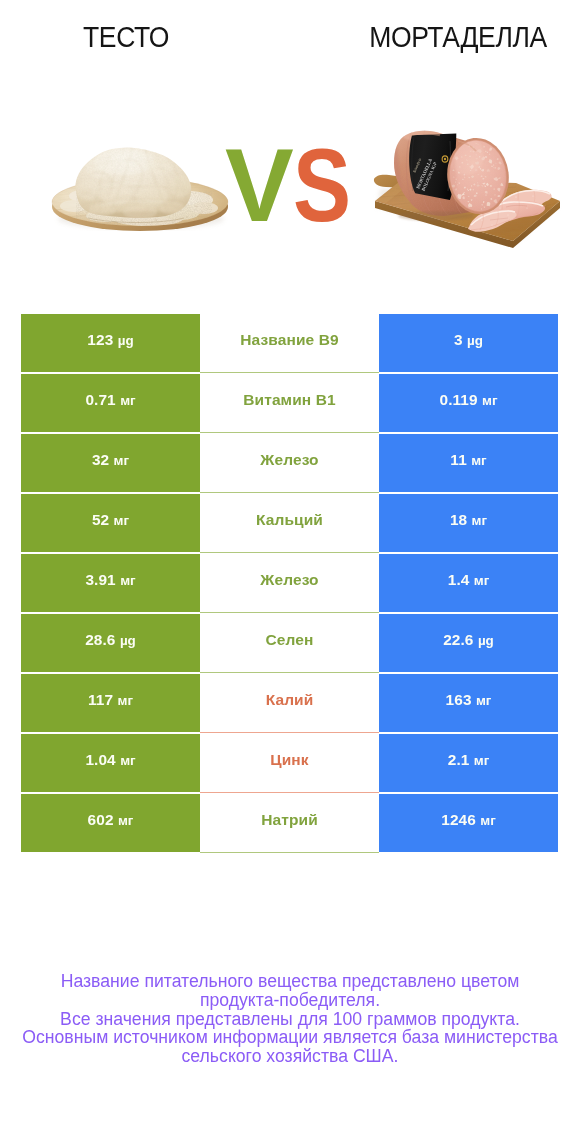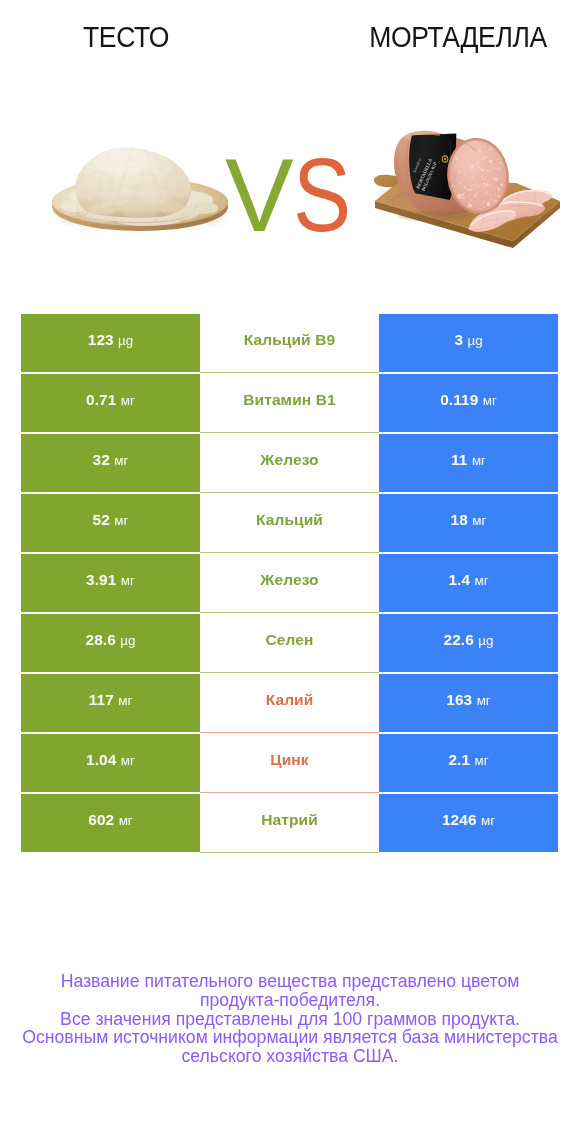--- a/index.html
+++ b/index.html
@@ -14,39 +14,39 @@
   
   .titles { position:absolute; left:0; top:0; width:580px; height:70px; }
   .title { position:absolute; top:23px; font-size:29px; letter-spacing:-0.4px;
            color:#151515; font-weight:400; text-align:center; line-height:29px;
            white-space:nowrap; transform:scaleX(0.915); }
   .title.left  { left:0;   width:252px; }
   .title.right { left:328px; width:260px; }
 
   
   .hero { position:absolute; left:0; top:70px; width:580px; height:220px; }
-  .vs { position:absolute; left:225px; top:74px; width:136px; height:104px;
-        font-size:103px; font-weight:400; line-height:104px; letter-spacing:-1px;
+  .vs { position:absolute; left:225px; top:64px; width:136px; height:104px;
+        font-size:103px; font-weight:700; line-height:104px; letter-spacing:-1px;
         white-space:nowrap; }
   .vs .v { color:#85a933; }
   .vs .s { color:#e0643c; display:inline-block; transform:scaleX(0.845); transform-origin:left center; }
 
   
   .table { position:absolute; left:21px; top:314px; width:537px; }
   .row { position:relative; height:60px; }
   .cell { position:absolute; top:0; height:58px; display:flex;
           align-items:center; justify-content:center; padding-bottom:7px; }
   .cell.left  { left:0;   width:179px; }
   .cell.mid   { left:179px; width:179px; }
   .cell.right { left:358px; width:179px; }
   .cell.left.win  { background:#80a62f; }
   .cell.right.lose{ background:#3b82f6; }
   .val { color:#fbfdf5; font-size:15.4px; font-weight:bold; white-space:nowrap;
          letter-spacing:0.1px; }
-  .val .u { font-size:13.4px; font-weight:normal; letter-spacing:0; }
+  .val .u { font-size:13.4px; font-weight:bold; letter-spacing:0; }
   .lbl { font-size:15.5px; font-weight:bold; white-space:nowrap; letter-spacing:0.1px; }
   .lbl.green { color:#81a33e; }
   .lbl.orange{ color:#d9714d; }
   .sep { position:absolute; left:179px; width:179px; top:58px; height:1px; opacity:0.62; }
 
   
   .footer { position:absolute; left:0; top:972px; width:580px; text-align:center;
             color:#8b5cf6; font-size:17.65px; line-height:18.8px; font-weight:400;
             white-space:nowrap; }
 </style>
@@ -533,21 +533,21 @@
       <span class="v">V</span><span class="s">S</span>
     </div>
   </div>
 
   <div class="table">
       <div class="row">
         <div class="cell left win">
           <span class="val">123 <span class="u">µg</span></span>
         </div>
         <div class="cell mid">
-          <span class="lbl green">Кальций B9</span>
+          <span class="lbl green">Название B9</span>
         </div>
         <div class="cell right lose">
           <span class="val">3 <span class="u">µg</span></span>
         </div>
         <div class="sep" style="background:#80a62f"></div>
       </div>
       <div class="row">
         <div class="cell left win">
           <span class="val">0.71 <span class="u">мг</span></span>
         </div>

